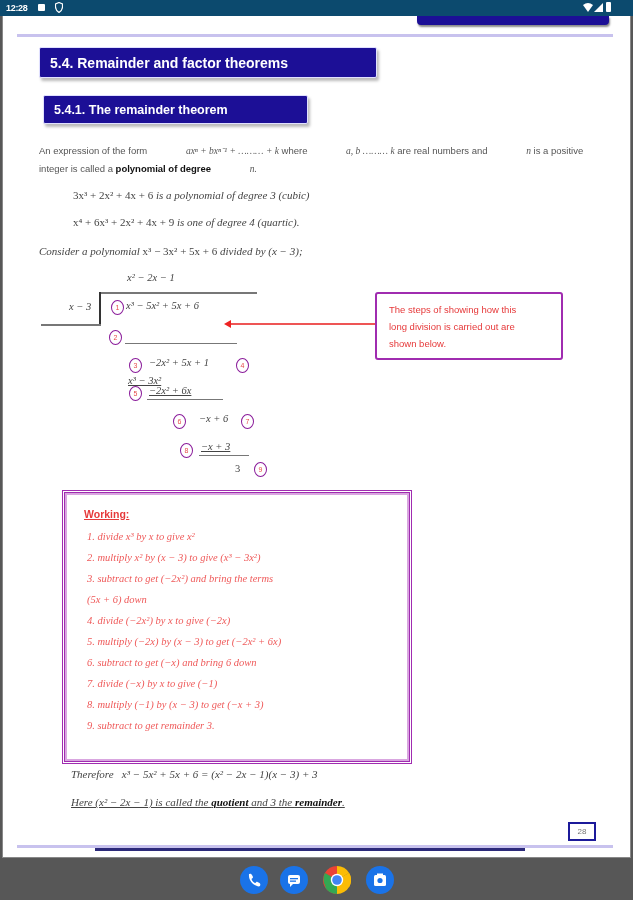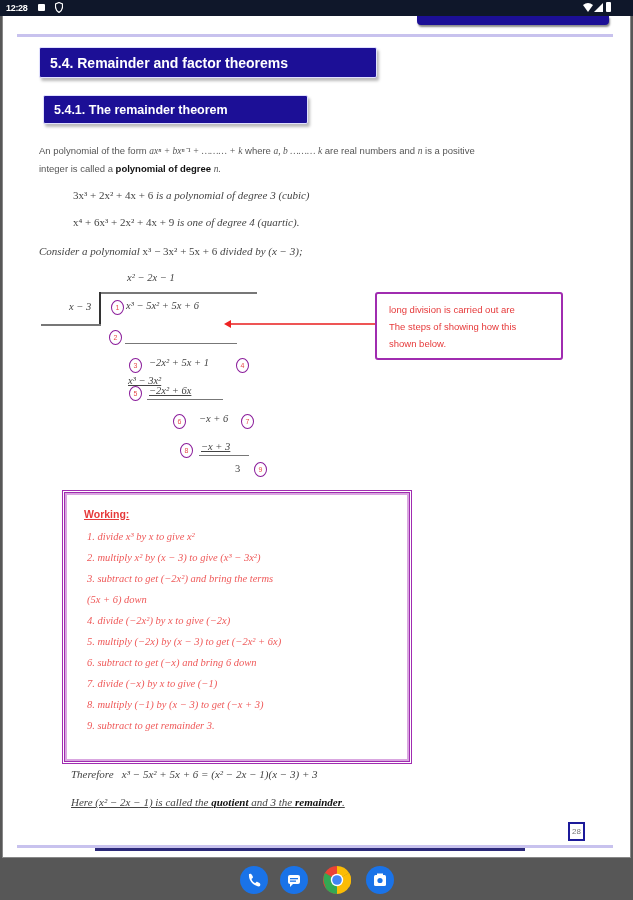--- a/index.html
+++ b/index.html
@@ -1,38 +1,38 @@
 <!DOCTYPE html>
 <html><head>
 <meta charset="utf-8">
 <style>
   html, body { margin:0; padding:0; }
   body { width:633px; height:900px; position:relative; overflow:hidden; background:#575757; font-family:"Liberation Sans", sans-serif; }
-  .statusbar { position:absolute; left:0; top:0; width:633px; height:16px; background:#0f172a; color:#fff; font-size:9px; }
+  .statusbar { position:absolute; left:0; top:0; width:633px; height:16px; background:#0c4a6e; color:#fff; font-size:9px; }
   .statusbar .time { position:absolute; left:6px; top:3px; font-weight:bold; letter-spacing:-0.3px; }
   .statusbar .ico { position:absolute; top:4px; }
   .page { position:absolute; left:2px; top:16px; width:629px; height:842px; background:#fff; border:1px solid #888; border-top:none; box-sizing:border-box; }
   .prevbanner { position:absolute; left:414px; top:0; width:192px; height:9px; background:#1c0f96; border-radius:0 0 4px 4px; box-shadow:1px 2px 2px #888; }
   .hrule { position:absolute; left:14px; width:596px; height:3px; background:#c8c2ee; }
   .banner { position:absolute; background:#1c0f96; color:#fff; font-weight:bold; border-radius:2px; box-shadow:2px 3px 3px #bbb; border:1px solid #e0e0ff; box-sizing:border-box; white-space:nowrap; }
   .b1 { left:36px; top:31px; width:338px; height:31px; font-size:14px; padding:7px 0 0 10px; }
   .b2 { left:40px; top:79px; width:265px; height:29px; font-size:12.5px; padding:7px 0 0 10px; }
   .txt { position:absolute; color:#555; font-size:9.5px; white-space:nowrap; }
-  .serif { font-family:"Liberation Serif", serif; font-style:italic; color:#555; }
+  .serif { font-family:"Liberation Serif", serif; font-style:italic; color:#555;margin-left:36px; }
   .math { font-family:"Liberation Serif", serif; color:#444; font-size:11px; position:absolute; white-space:nowrap; }
   .mathi { font-style:italic; }
   .circ { position:absolute; width:11px; height:13px; border:1.5px solid #8a1b9a; border-radius:50%; color:#e64b4b; font-size:7px; text-align:center; line-height:13px; font-family:"Liberation Sans", sans-serif; }
   .line { position:absolute; background:#777; }
   .callout { position:absolute; left:372px; top:276px; width:188px; height:68px; border:2px solid #a02cb0; border-radius:3px; box-sizing:border-box; color:#e6393a; font-size:9.5px; padding:7px 0 0 12px; line-height:17px; }
   .arrow-line { position:absolute; left:226px; top:307px; width:146px; height:1.5px; background:#e55; }
   .arrow-head { position:absolute; left:221px; top:304px; width:0; height:0; border-top:4px solid transparent; border-bottom:4px solid transparent; border-right:7px solid #e22; }
   .working { position:absolute; left:59px; top:474px; width:350px; height:274px; border:3px double #a02cb0; box-shadow:inset 0 0 0 2px #d9a6e0; box-sizing:border-box; }
   .working .title { position:absolute; left:19px; top:15px; color:#e6393a; font-weight:bold; text-decoration:underline; font-size:10.5px; }
   .wstep { position:absolute; left:22px; color:#ef5a5a; font-family:"Liberation Serif", serif; font-style:italic; font-size:10.5px; white-space:nowrap; }
-  .pagenum { position:absolute; left:565px; top:806px; width:17px; height:19px; border:2px solid #1c1a9a; box-sizing:border-box; font-size:8px; color:#777; text-align:center; line-height:15px; }
+  .pagenum { position:absolute; left:565px; top:806px; width:28px; height:19px; border:2px solid #1c1a9a; box-sizing:border-box; font-size:8px; color:#777; text-align:center; line-height:15px; }
   .scroll { position:absolute; left:92px; top:832px; width:430px; height:3px; background:#2c2a7a; }
   .dock { position:absolute; top:866px; width:28px; height:28px; border-radius:50%; }
   .dock svg { position:absolute; left:0; top:0; }
 </style>
 </head>
 <body>
 
 <div class="statusbar">
   <span class="time">12:28</span>
   <span class="ico" style="left:38px;top:4px;width:7px;height:7px;background:#fff;border-radius:1px;"></span>
@@ -55,21 +55,21 @@
 </div>
 
 <div class="page">
   <div class="prevbanner"></div>
   <div class="hrule" style="top:18px;"></div>
 
   <div class="banner b1">5.4. Remainder and factor theorems</div>
   <div class="banner b2">5.4.1. The remainder theorem</div>
 
   <div class="txt" style="left:36px;top:128px;">
-    <span>An polynomial of the form </span><span class="serif">axⁿ + bxⁿ⁻¹ + ……… + k</span><span> where </span><span class="serif">a, b ……… k</span><span> are real numbers and </span><span class="serif">n</span><span> is a positive</span>
+    <span>An expression of the form </span><span class="serif">axⁿ + bxⁿ⁻¹ + ……… + k</span><span> where </span><span class="serif">a, b ……… k</span><span> are real numbers and </span><span class="serif">n</span><span> is a positive</span>
   </div>
   <div class="txt" style="left:36px;top:147px;">
     <span>integer is called a </span><b style="color:#111;">polynomial of degree </b><span class="serif">n.</span>
   </div>
 
   <div class="math" style="left:70px;top:173px;">
     <span>3x³ + 2x² + 4x + 6</span><span class="mathi"> is a polynomial of degree 3 (cubic)</span>
   </div>
   <div class="math" style="left:70px;top:200px;text-align:center;">
     <span>x⁴ + 6x³ + 2x² + 4x + 9</span><span class="mathi"> is one of degree 4 (quartic).</span>
@@ -106,22 +106,22 @@
   <div class="circ" style="left:177px;top:427px;">8</div>
   <div class="math mathi" style="left:198px;top:425px;font-size:10.5px;text-decoration:underline;font-family:Liberation Serif, serif;">−x + 3</div>
   <div class="line" style="left:196px;top:439px;width:50px;height:1px;"></div>
 
   <div class="math" style="left:232px;top:447px;font-size:10.5px;">3</div>
   <div class="circ" style="left:251px;top:446px;">9</div>
 
   <div class="arrow-line"></div>
   <div class="arrow-head"></div>
   <div class="callout">
+    <div>The steps of showing how this</div>
     <div>long division is carried out are</div>
-    <div>The steps of showing how this</div>
     <div>shown below.</div>
   </div>
 
   <div class="working">
     <div class="title">Working:</div>
     <div class="wstep" style="top:38px;">1. divide x³ by x to give x²</div>
     <div class="wstep" style="top:59px;">2. multiply x² by (x − 3) to give (x³ − 3x²)</div>
     <div class="wstep" style="top:80px;">3. subtract to get (−2x²) and bring the terms</div>
     <div class="wstep" style="top:101px;">(5x + 6) down</div>
     <div class="wstep" style="top:122px;">4. divide (−2x²) by x to give (−2x)</div>

